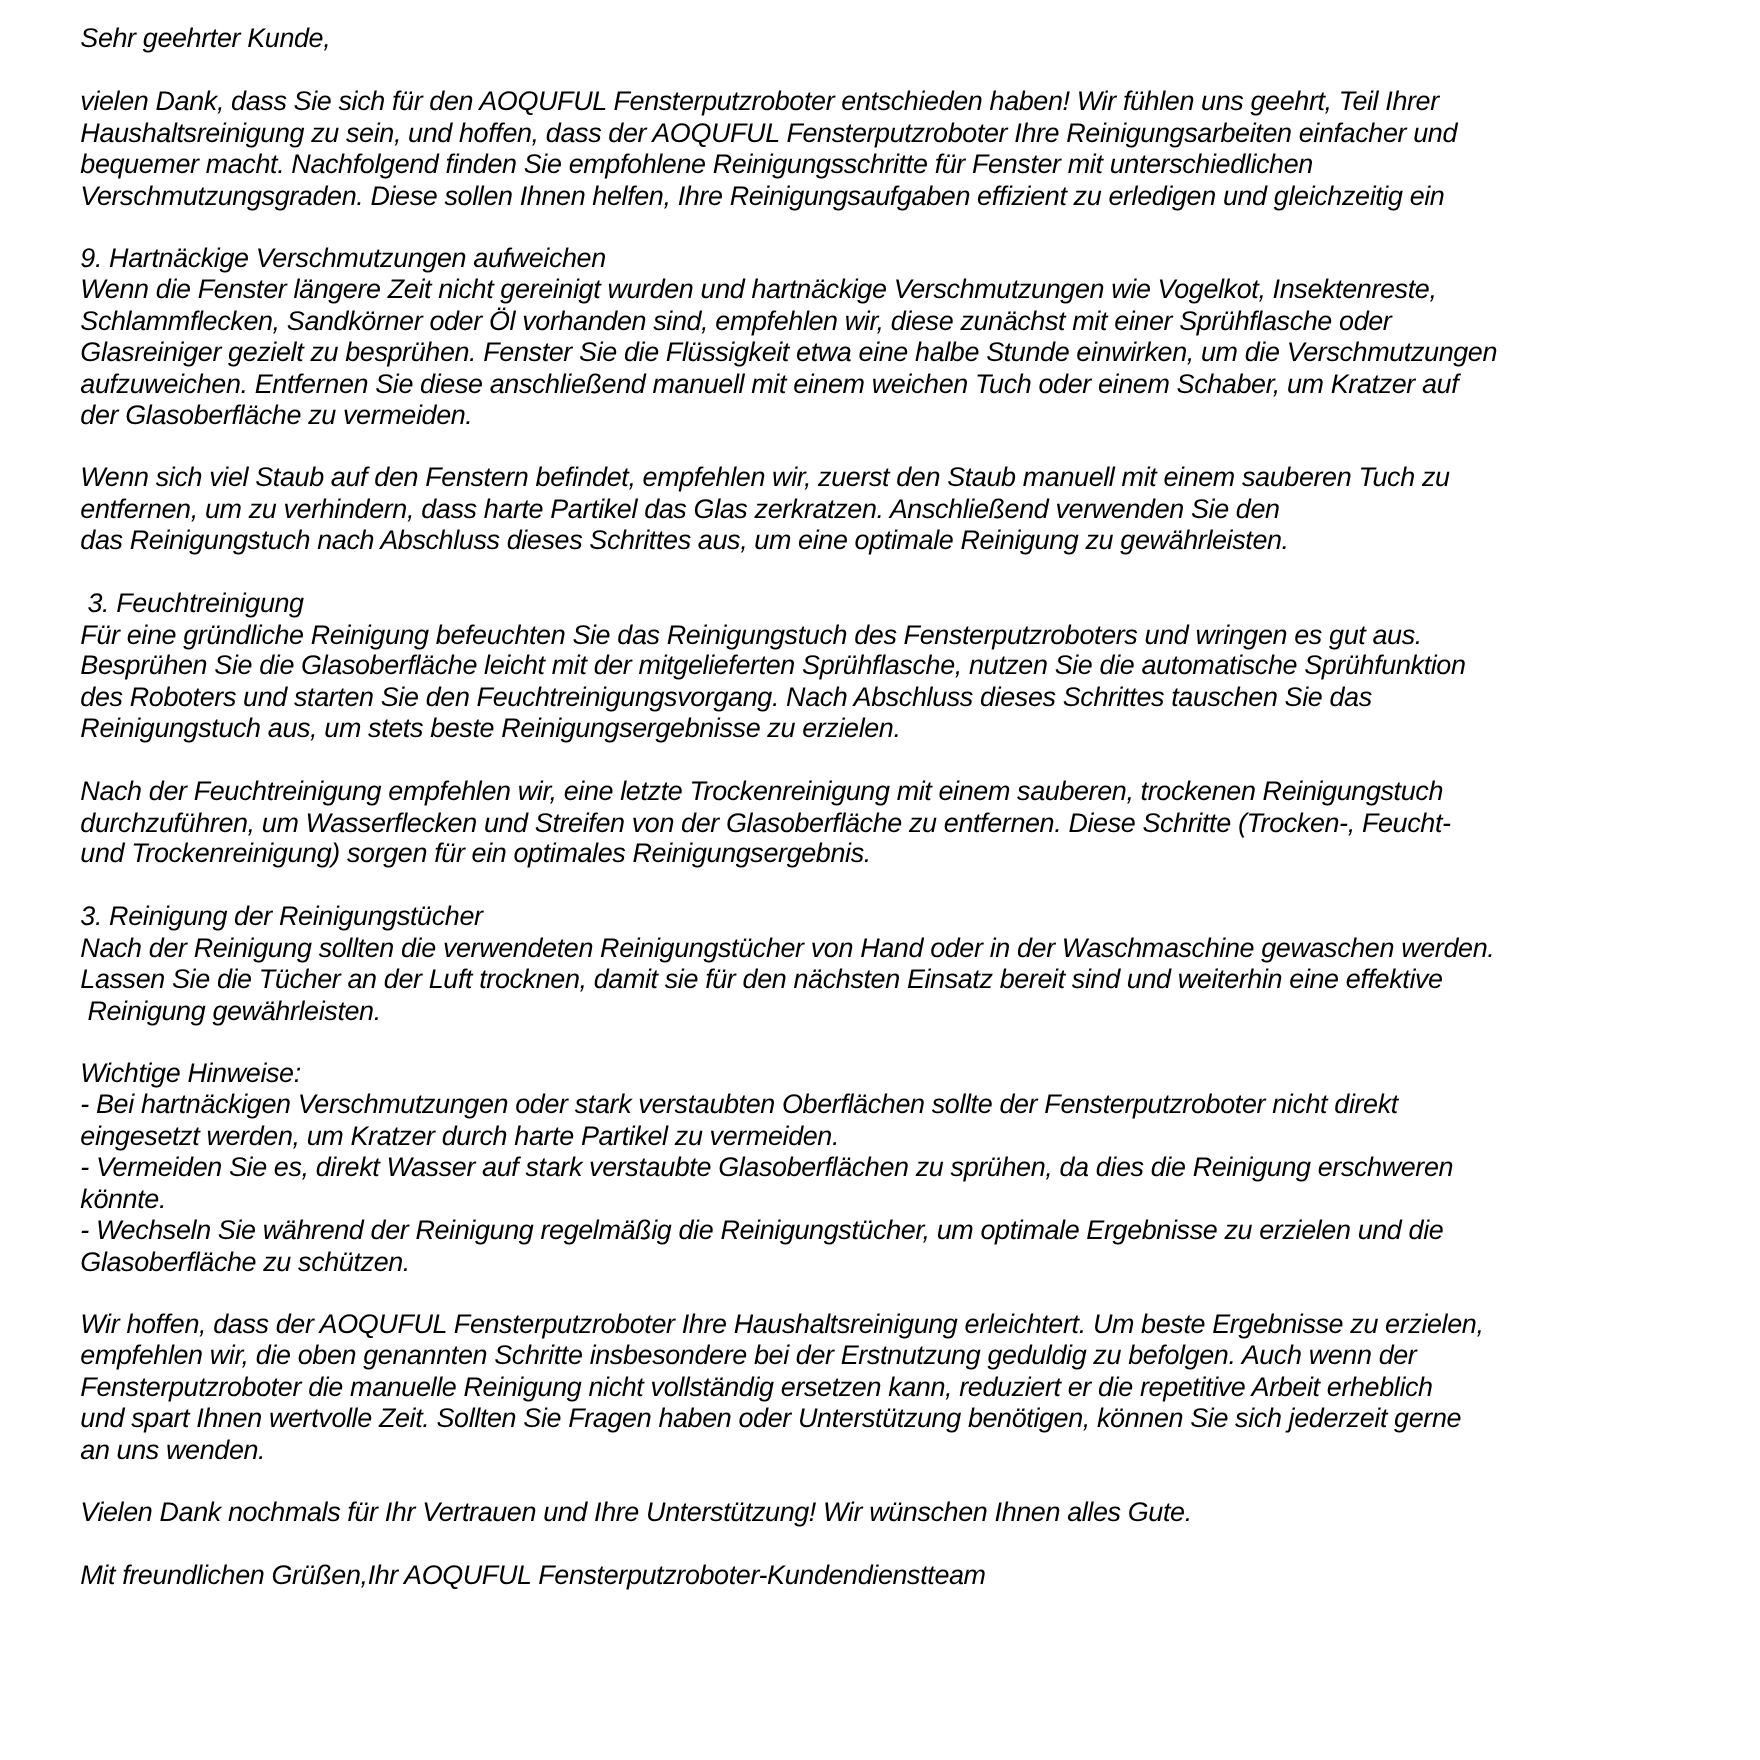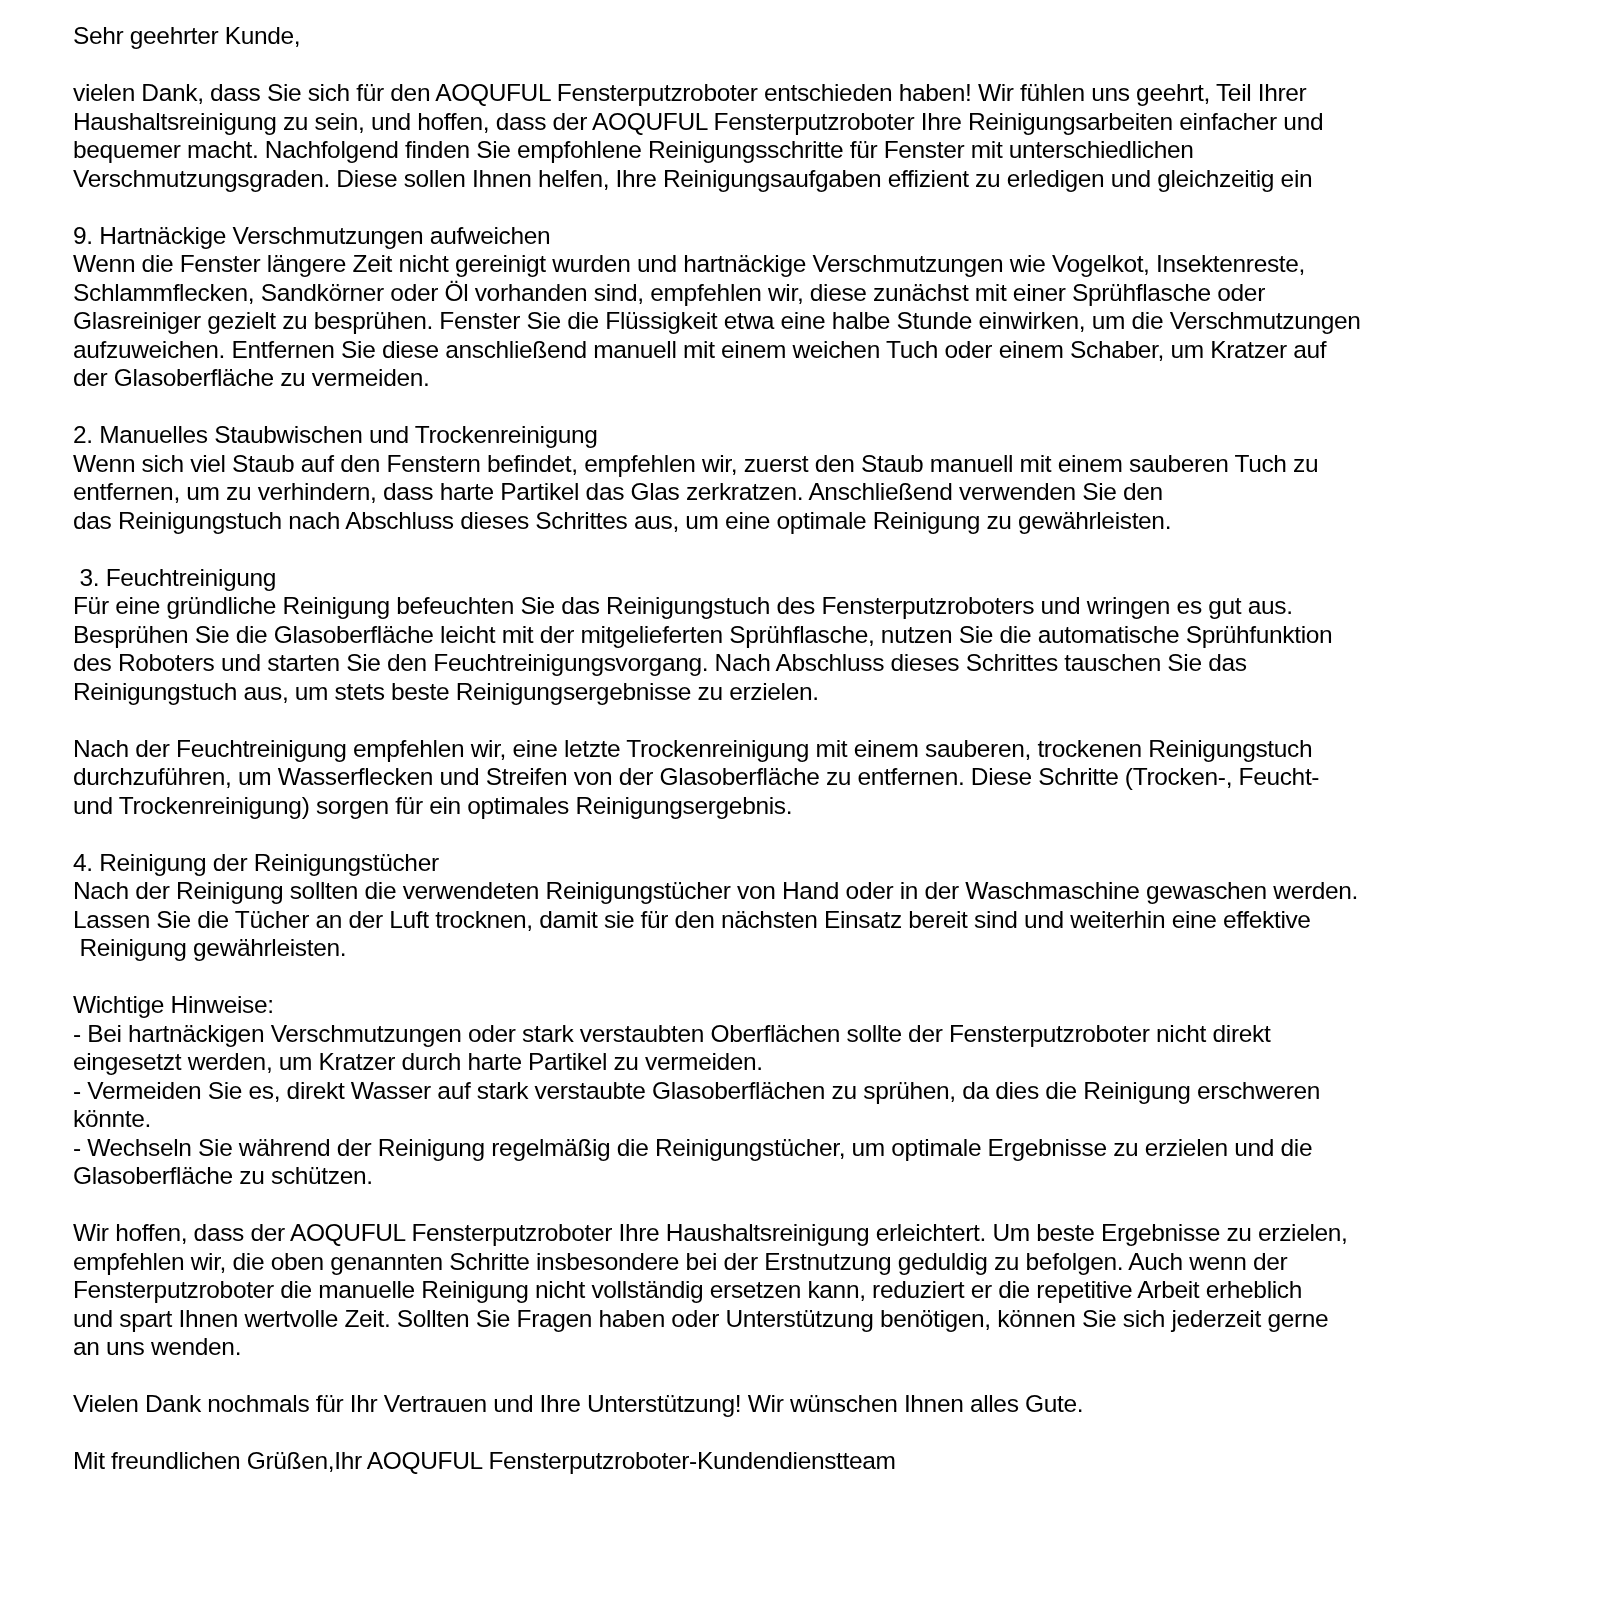--- a/index.html
+++ b/index.html
@@ -3,21 +3,21 @@
 <meta charset="utf-8">
 <style>
   html, body { margin: 0; padding: 0; background: #ffffff; }
   body { width: 1600px; height: 1600px; overflow: hidden; position: relative; }
   .doc {
     position: absolute; left: 73px; top: 22px; width: 1500px;
     font-family: "Liberation Sans", sans-serif;
     font-size: 24.5px; line-height: 28.5px; color: #000;
     letter-spacing: -0.35px;
   }
-  .line { white-space: pre; height: 28.5px; }
+  .line { white-space: pre; height: 28.5px; font-style: italic; }
   .gap { height: 28.5px; }
 </style>
 </head>
 <body>
 
 <div class="doc">
   <div class="line">Sehr geehrter Kunde,</div>
   <div class="gap"></div>
 
   <div>
@@ -32,21 +32,20 @@
     <div class="line">9. Hartnäckige Verschmutzungen aufweichen</div>
     <div class="line">Wenn die Fenster längere Zeit nicht gereinigt wurden und hartnäckige Verschmutzungen wie Vogelkot, Insektenreste,</div>
     <div class="line">Schlammflecken, Sandkörner oder Öl vorhanden sind, empfehlen wir, diese zunächst mit einer Sprühflasche oder</div>
     <div class="line">Glasreiniger gezielt zu besprühen. Fenster Sie die Flüssigkeit etwa eine halbe Stunde einwirken, um die Verschmutzungen</div>
     <div class="line">aufzuweichen. Entfernen Sie diese anschließend manuell mit einem weichen Tuch oder einem Schaber, um Kratzer auf</div>
     <div class="line">der Glasoberfläche zu vermeiden.</div>
   </div>
   <div class="gap"></div>
 
   <div>
-    <div class="line">2. Manuelles Staubwischen und Trockenreinigung</div>
     <div class="line">Wenn sich viel Staub auf den Fenstern befindet, empfehlen wir, zuerst den Staub manuell mit einem sauberen Tuch zu</div>
     <div class="line">entfernen, um zu verhindern, dass harte Partikel das Glas zerkratzen. Anschließend verwenden Sie den</div>
     <div class="line">das Reinigungstuch nach Abschluss dieses Schrittes aus, um eine optimale Reinigung zu gewährleisten.</div>
   </div>
   <div class="gap"></div>
 
   <div>
     <div class="line"> 3. Feuchtreinigung</div>
     <div class="line">Für eine gründliche Reinigung befeuchten Sie das Reinigungstuch des Fensterputzroboters und wringen es gut aus.</div>
     <div class="line">Besprühen Sie die Glasoberfläche leicht mit der mitgelieferten Sprühflasche, nutzen Sie die automatische Sprühfunktion</div>
@@ -56,21 +55,21 @@
   <div class="gap"></div>
 
   <div>
     <div class="line">Nach der Feuchtreinigung empfehlen wir, eine letzte Trockenreinigung mit einem sauberen, trockenen Reinigungstuch</div>
     <div class="line">durchzuführen, um Wasserflecken und Streifen von der Glasoberfläche zu entfernen. Diese Schritte (Trocken-, Feucht-</div>
     <div class="line">und Trockenreinigung) sorgen für ein optimales Reinigungsergebnis.</div>
   </div>
   <div class="gap"></div>
 
   <div>
-    <div class="line">4. Reinigung der Reinigungstücher</div>
+    <div class="line">3. Reinigung der Reinigungstücher</div>
     <div class="line">Nach der Reinigung sollten die verwendeten Reinigungstücher von Hand oder in der Waschmaschine gewaschen werden.</div>
     <div class="line">Lassen Sie die Tücher an der Luft trocknen, damit sie für den nächsten Einsatz bereit sind und weiterhin eine effektive</div>
     <div class="line"> Reinigung gewährleisten.</div>
   </div>
   <div class="gap"></div>
 
   <div>
     <div class="line">Wichtige Hinweise:</div>
     <div class="line">- Bei hartnäckigen Verschmutzungen oder stark verstaubten Oberflächen sollte der Fensterputzroboter nicht direkt</div>
     <div class="line">eingesetzt werden, um Kratzer durch harte Partikel zu vermeiden.</div>

